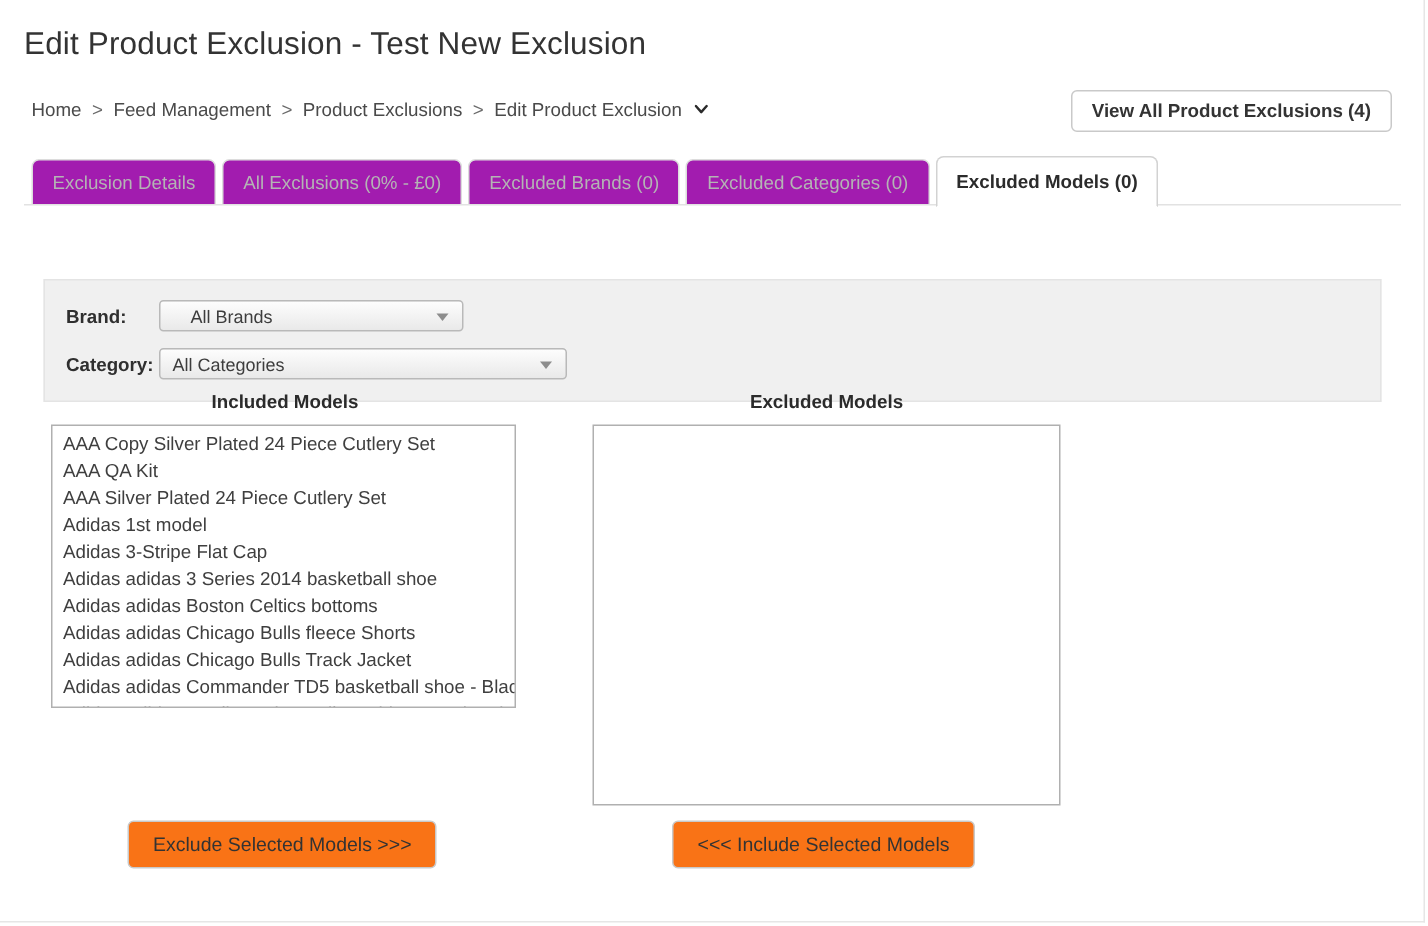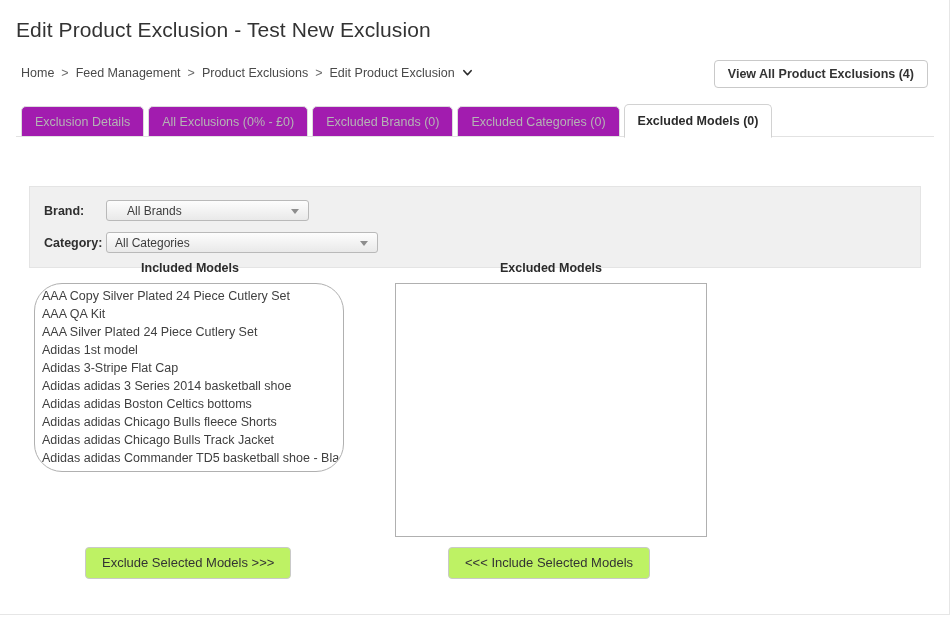--- a/index.html
+++ b/index.html
@@ -211,21 +211,20 @@
     background: #ffffff;
     border: 1px solid #b0b0b0;
     box-sizing: border-box;
     overflow: hidden;
   }
   .listbox.included {
     left: 18px;
     top: 146px;
     width: 310px;
     height: 189px;
-    border-radius: 28px;
   }
   .listbox.excluded {
     left: 379px;
     top: 146px;
     width: 312px;
     height: 254px;
   }
 
   .list-inner {
     padding: 3px 0 0 0;
@@ -239,21 +238,21 @@
     white-space: nowrap;
     overflow: hidden;
     cursor: pointer;
   }
 
   
   .transfer-btn {
     position: absolute;
     height: 32px;
     padding: 0 16px;
-    background: #bef264;
+    background: #f97316;
     border: 1px solid #c9c9c9;
     border-radius: 4px;
     font-family: "Liberation Sans", sans-serif;
     font-size: 13px;
     color: #333333;
     line-height: 30px;
     white-space: nowrap;
     cursor: pointer;
     box-sizing: border-box;
   }

